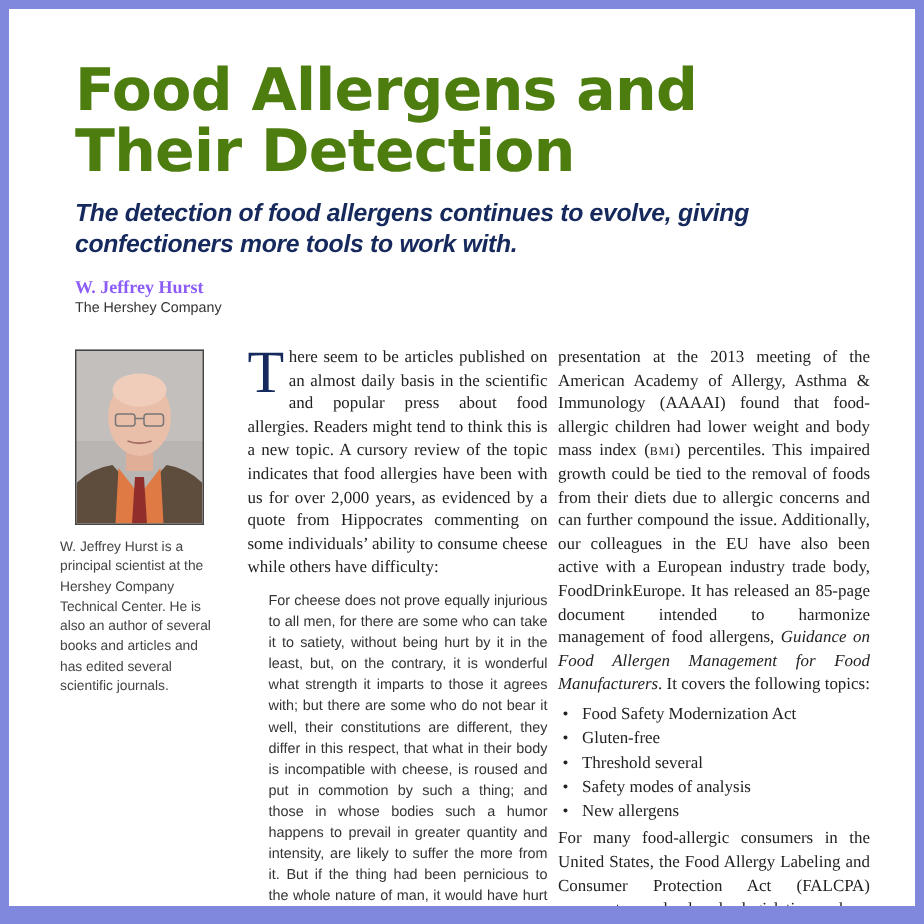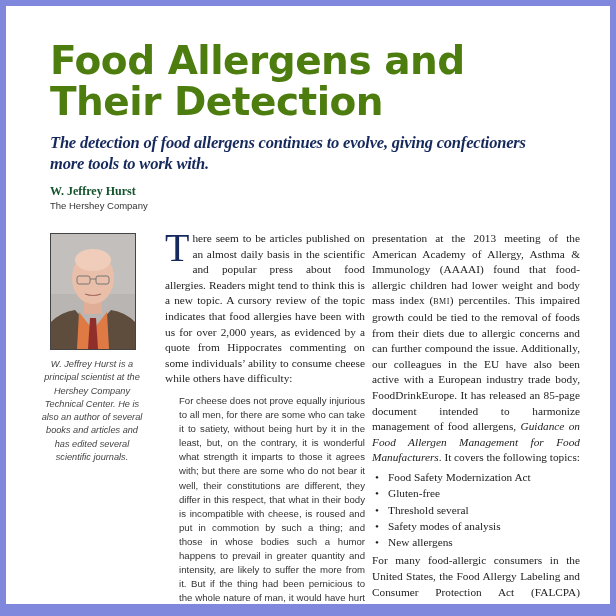--- a/index.html
+++ b/index.html
@@ -14,40 +14,40 @@
     background: #ffffff; overflow: hidden;
   }
   .title {
     position: absolute; left: 44px; top: 34px; width: 520px;
     font-family: "DejaVu Sans", sans-serif; font-weight: bold;
     color: #4d7c0f; font-size: 39px; line-height: 41px; letter-spacing: -0.5px;
     margin: 0;
   }
   .subtitle {
     position: absolute; left: 44px; top: 126px; width: 500px;
-    font-family: Liberation Serif, serif; font-weight: bold; font-style: italic;
+    font-family: Liberation Sans, sans-serif; font-weight: bold; font-style: italic;
     color: #16295c; font-size: 16.5px; line-height: 21px; margin: 0; letter-spacing: -0.2px;
   }
   .author-name {
     position: absolute; left: 44px; top: 178px;
     font-family: "Liberation Serif", serif; font-weight: bold;
-    color: #14532d; font-size: 12px;
+    color: #8b5cf6; font-size: 12px;
   }
   .author-org {
     position: absolute; left: 44px; top: 194px;
     font-family: "Liberation Sans", sans-serif; color: #333; font-size: 9.5px;
   }
   .photo {
     position: absolute; left: 44px; top: 227px; width: 84px; height: 115px;
     border: 1px solid #444; overflow: hidden; background: #b9b6b3;
   }
   .bio {
     position: absolute; left: 34px; top: 352px; width: 104px;
-    font-family: "Liberation Sans", sans-serif; font-style: italic;
-    color: #444; font-size: 9.2px; line-height: 13.3px; text-align: center;
+    font-family: "Liberation Sans", sans-serif; 
+    color: #444; font-size: 9.2px; line-height: 13.3px; text-align: left;
   }
   .col {
     position: absolute; top: 225px; color: #222;
     font-size: 11.3px; line-height: 15.6px; text-align: justify;
   }
   .col1 { left: 159px; width: 200px; }
   .col2 { left: 366px; width: 208px; }
   .col p { margin: 0; }
   .dropcap {
     float: left; font-size: 40px; line-height: 30px; color: #16295c;

